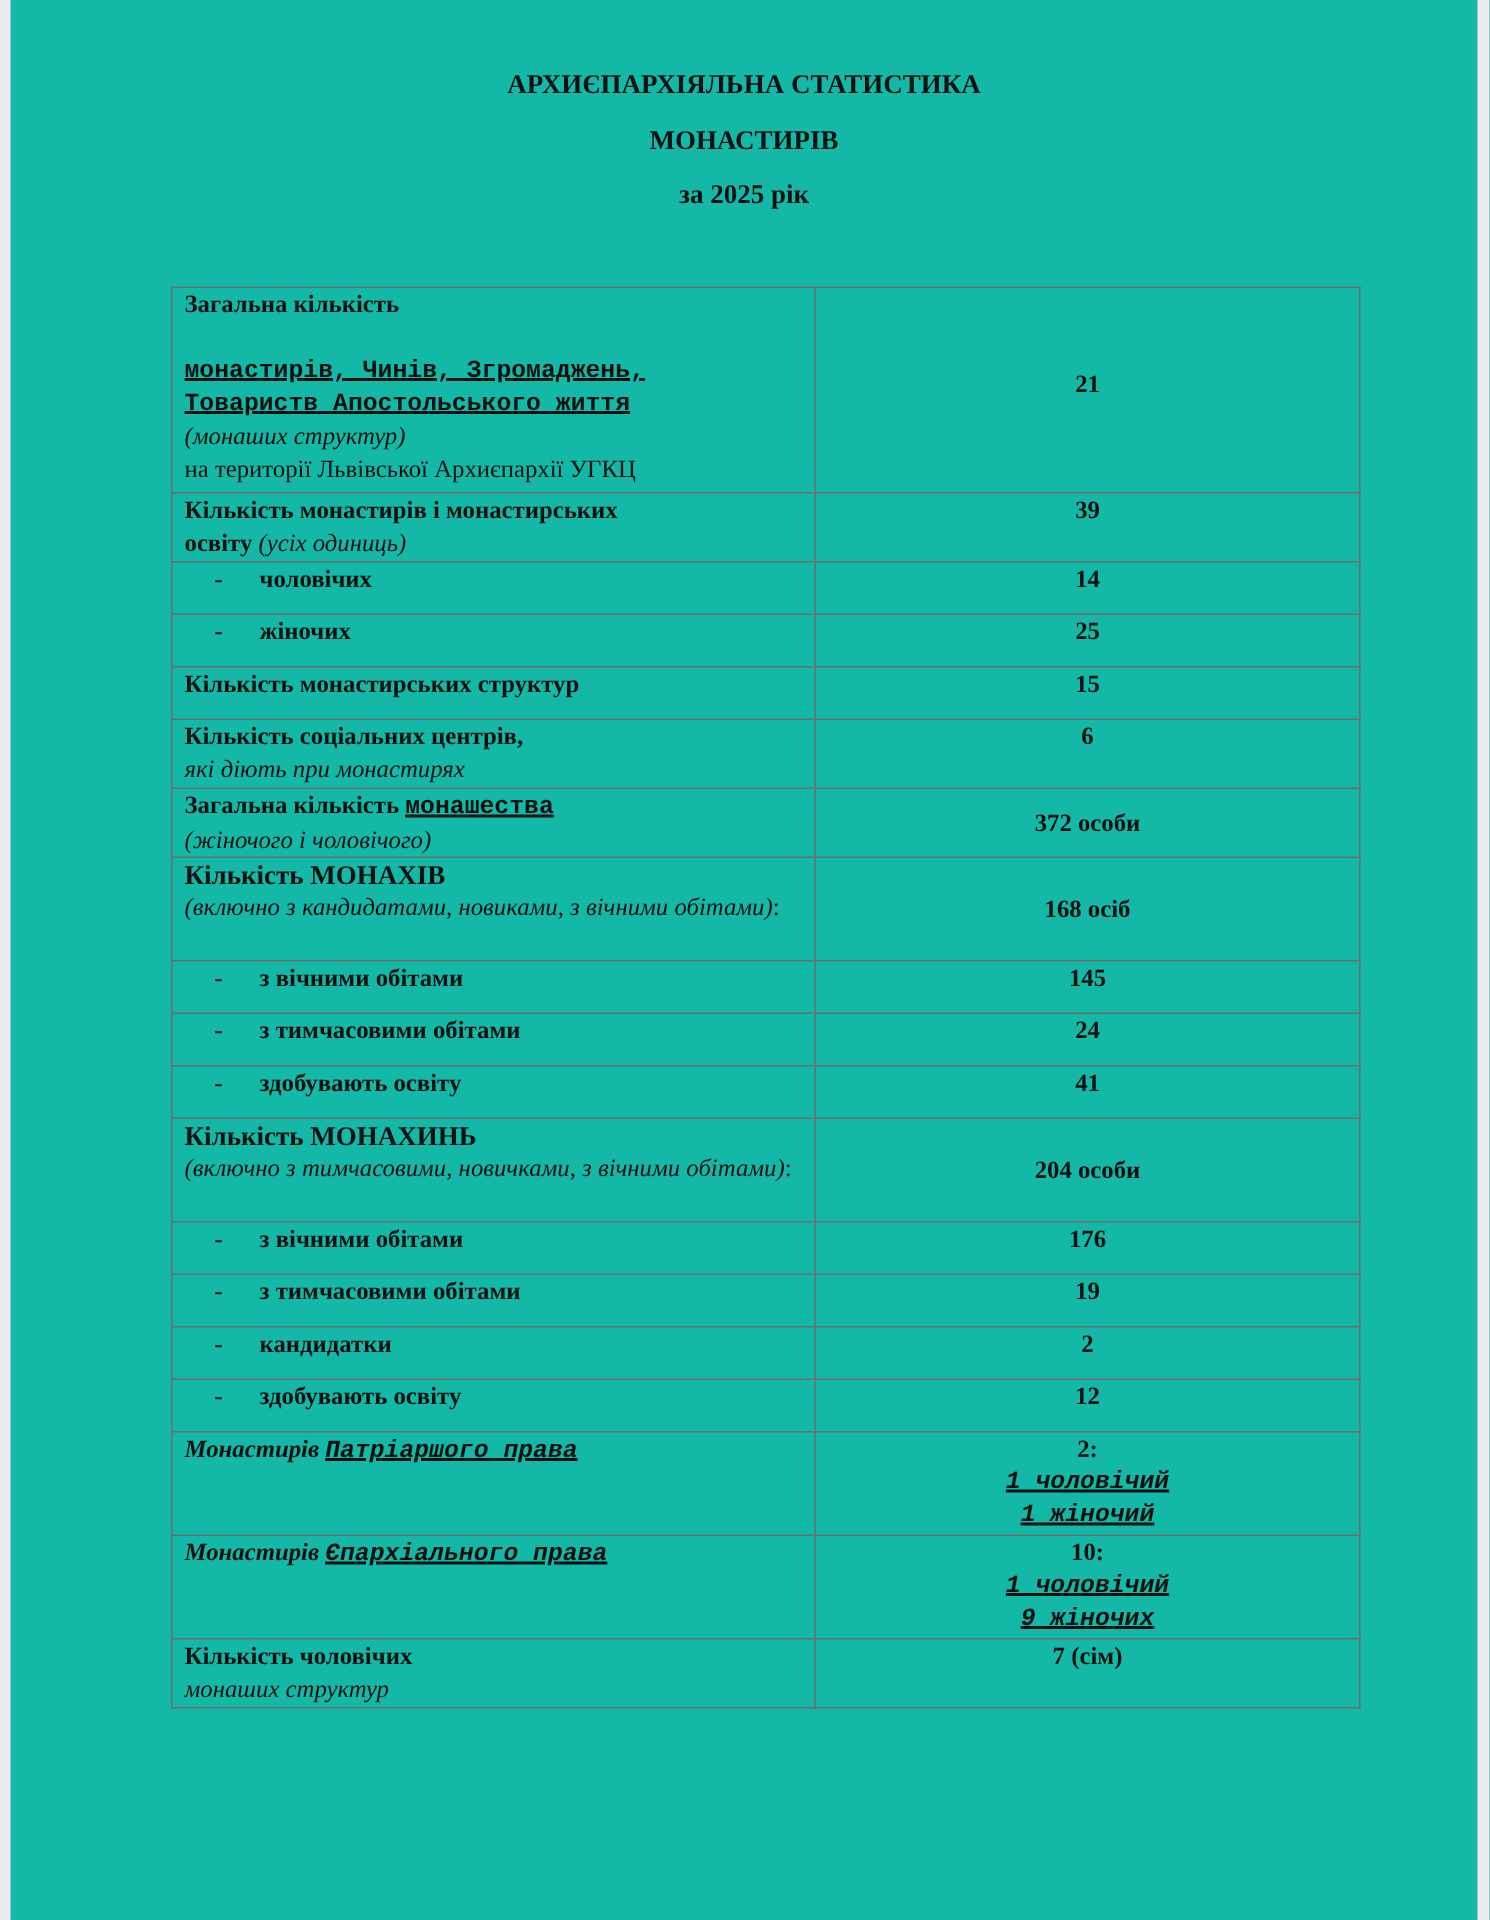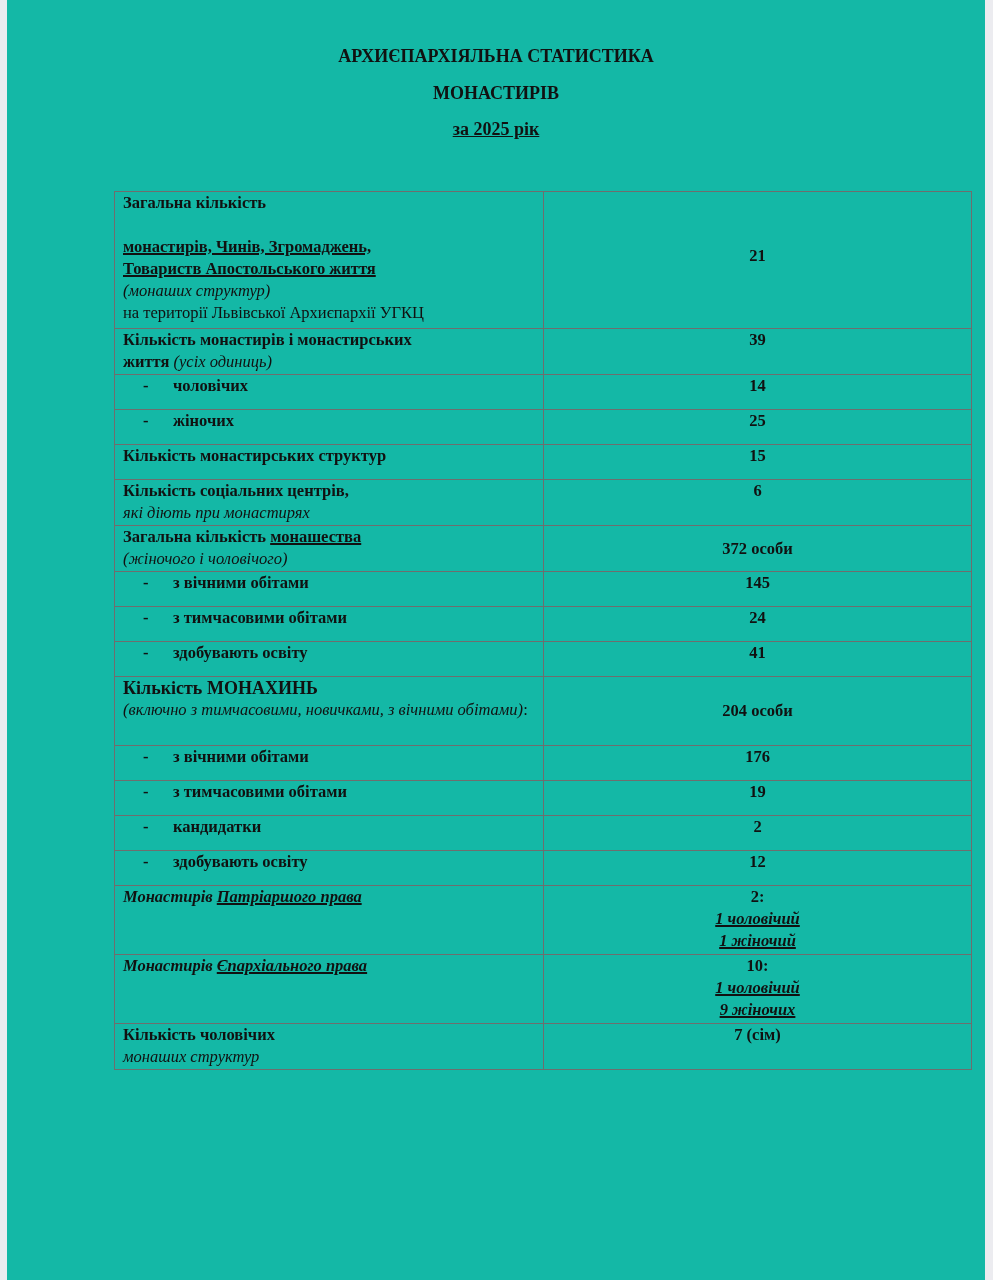--- a/index.html
+++ b/index.html
@@ -11,39 +11,39 @@
   }
   .page {
     position: absolute; left: 7px; top: 0; width: 978px; height: 1280px;
     background: #14b8a6;
   }
   .title-line {
     font-weight: bold; font-size: 18px; position: absolute; width: 100%; text-align: center;
   }
   .t1 { top: 46px; }
   .t2 { top: 83px; }
-  .t3 { top: 119px; text-decoration: underline; }
+  .t3 { top: 119px; }
 
   table.stats {
     position: absolute; left: 107px; top: 191px;
-    width: 858px;
+    width: 793px;
     border-collapse: collapse;
     font-size: 16.5px;
     line-height: 22px;
   }
   table.stats td {
     border: 1.5px solid #6e6e6e;
     vertical-align: top;
     padding: 0 8px;
   }
   td.lbl { width: 392px; }
   td.val { text-align: center; font-weight: bold; }
   .b { font-weight: bold; }
   .i { font-style: italic; }
-  .u { text-decoration: underline; text-decoration-thickness: 1.5px; }
+  .u { text-decoration: underline; text-decoration-thickness: 1.5px; font-family: Liberation Mono, monospace; }
   .sub { padding-left: 28px !important; font-weight: bold; }
   .dash { display: inline-block; width: 30px; }
   .bi { font-weight: bold; font-style: italic; }
   .val-mid { vertical-align: middle !important; }
 </style>
 </head>
 <body>
 
 <div class="page">
   <div class="title-line t1">АРХИЄПАРХІЯЛЬНА СТАТИСТИКА</div>
@@ -59,21 +59,21 @@
         <div class="b u">монастирів, Чинів, Згромаджень,</div>
         <div class="b u">Товариств Апостольського життя</div>
         <div class="i">(монаших структур)</div>
         <div>на території Львівської Архиєпархії УГКЦ</div>
       </td>
       <td class="val" style="padding-top:53px">21</td>
     </tr>
     <tr style="height:46px">
       <td class="lbl">
         <div class="b">Кількість монастирів і монастирських</div>
-        <div><span class="b">життя</span> <span class="i">(усіх одиниць)</span></div>
+        <div><span class="b">освіту</span> <span class="i">(усіх одиниць)</span></div>
       </td>
       <td class="val">39</td>
     </tr>
     <tr style="height:35px">
       <td class="lbl sub"><span class="dash">-</span><span>чоловічих</span></td>
       <td class="val">14</td>
     </tr>
     <tr style="height:35px">
       <td class="lbl sub"><span class="dash">-</span><span>жіночих</span></td>
       <td class="val">25</td>
@@ -88,20 +88,27 @@
         <div class="i">які діють при монастирях</div>
       </td>
       <td class="val">6</td>
     </tr>
     <tr style="height:46px">
       <td class="lbl">
         <div class="b"><span>Загальна кількість </span><span class="u">монашества</span></div>
         <div class="i">(жіночого і чоловічого)</div>
       </td>
       <td class="val val-mid">372 особи</td>
+    </tr>
+    <tr style="height:69px">
+      <td class="lbl">
+        <div class="b" style="font-size:18px">Кількість МОНАХІВ</div>
+        <div><span class="i">(включно з кандидатами, новиками, з вічними обітами)</span><span>:</span></div>
+      </td>
+      <td class="val val-mid">168 осіб</td>
     </tr>
     <tr style="height:35px">
       <td class="lbl sub"><span class="dash">-</span><span>з вічними обітами</span></td>
       <td class="val">145</td>
     </tr>
     <tr style="height:35px">
       <td class="lbl sub"><span class="dash">-</span><span>з тимчасовими обітами</span></td>
       <td class="val">24</td>
     </tr>
     <tr style="height:35px">

